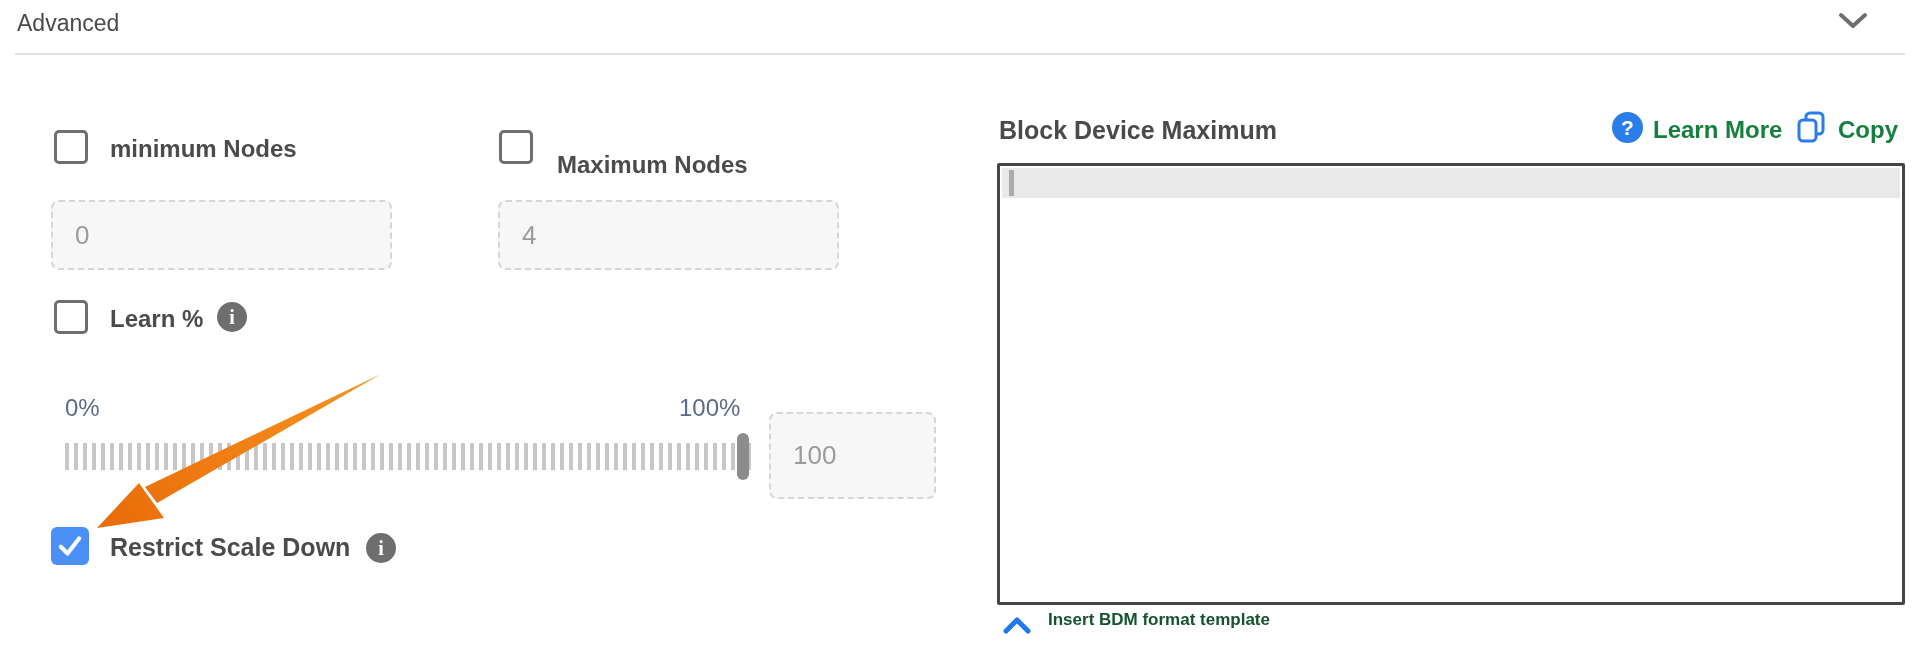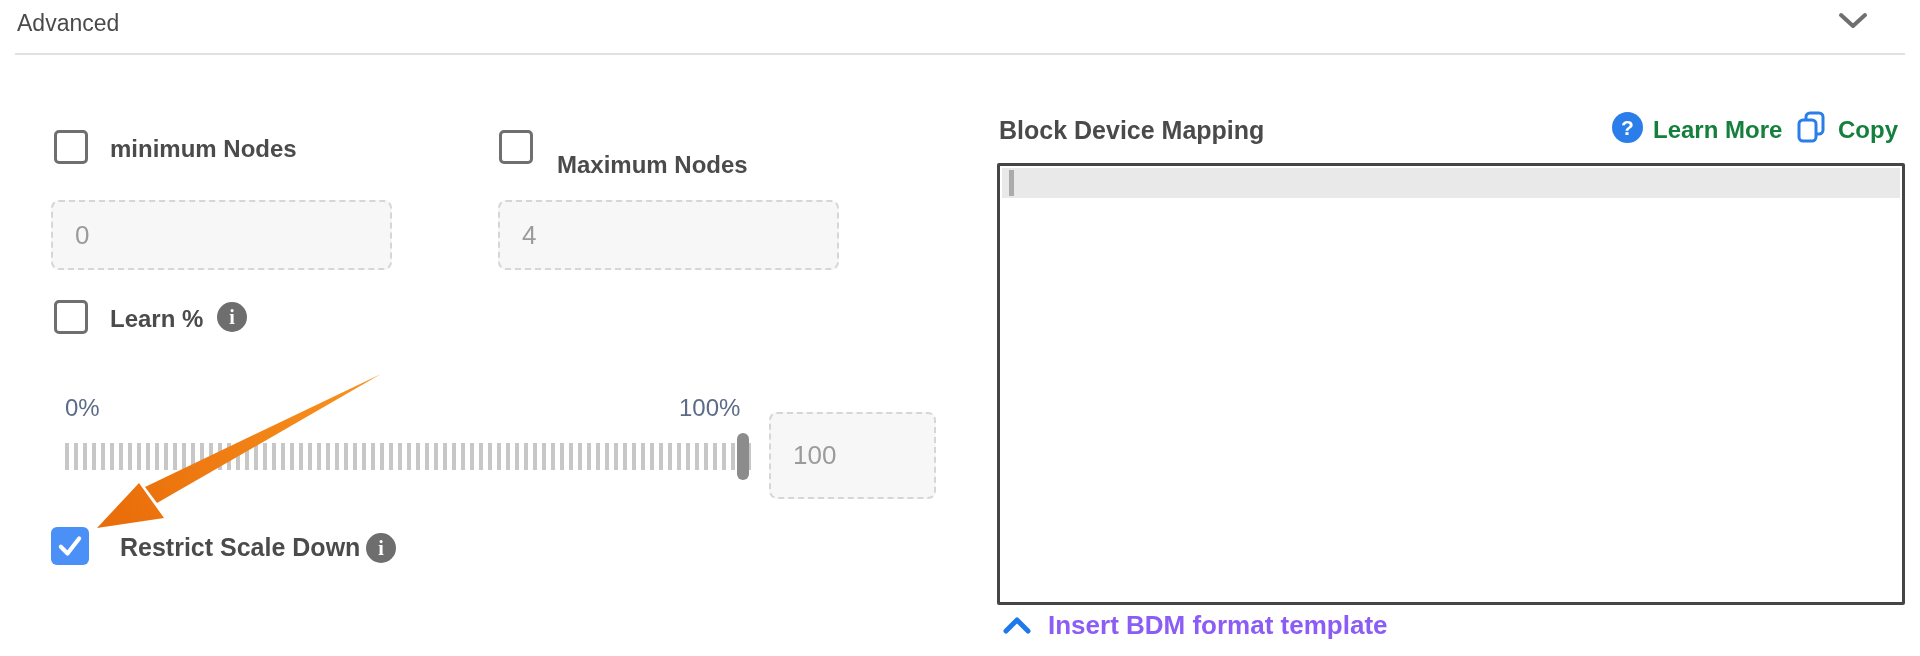--- a/index.html
+++ b/index.html
@@ -61,21 +61,21 @@
     width:31px; height:31px; border-radius:50%; background:#2b7de9; color:#ffffff;
     font-size:21px; font-weight:bold; display:flex; align-items:center; justify-content:center;
     cursor:pointer;
   }
   .editor {
     left:997px; top:163px; width:908px; height:442px;
     border:3px solid #454545; border-radius:2px; background:#ffffff; cursor:text;
   }
   .editor-active-line { position:relative; margin:2px 2px 0 2px; height:30px; background:#e9e9e9; }
   .editor-caret { position:absolute; left:7px; top:2px; width:5px; height:26px; background:#ababab; }
-  .insert-link-text { font-size:26px; font-weight:600; color:#8b5cf6; cursor:pointer; }
+  .insert-link-text { font-size:17px; font-weight:600; color:#14532d; cursor:pointer; }
 
   svg { display:block; }
   .arrow-overlay { left:0; top:0; pointer-events:none; }
 </style>
 </head>
 <body>
 
 <div id="screen">
 
   <div class="abs hdr-title">Advanced</div>
@@ -107,37 +107,37 @@
   </div>
   <input class="abs dashed-input" style="left: 769px; top: 412px; width: 167px; height: 87px;" value="100">
 
   <div class="abs cbx-checked" style="left:51px; top:527px;">
     <span>
       <svg width="30" height="30" viewBox="0 0 36 36">
         <polyline points="7,19 15,27 29,9" fill="none" stroke="#ffffff" stroke-width="5" stroke-linecap="round" stroke-linejoin="round"></polyline>
       </svg>
     </span>
   </div>
-  <div class="abs cbx-label" style="left:120px; top:533px; font-size:25px;">Restrict Scale Down</div>
+  <div class="abs cbx-label" style="left:110px; top:533px; font-size:25px;">Restrict Scale Down</div>
   <div class="abs info-icon" style="left:366px; top:533px;">
     <span>i</span>
   </div>
 
   <svg class="abs arrow-overlay" width="1920" height="656" viewBox="0 0 1920 656">
     <defs>
       <linearGradient id="arrowGrad" gradientUnits="userSpaceOnUse" x1="381" y1="374" x2="110" y2="520">
         <stop offset="0" stop-color="#f9941f"></stop>
         <stop offset="1" stop-color="#e96d0a"></stop>
       </linearGradient>
     </defs>
     <polygon points="381,374 145,487 157,503" fill="url(#arrowGrad)"></polygon>
     <polygon points="97,528 139,483 164,518" fill="url(#arrowGrad)"></polygon>
   </svg>
 
-  <div class="abs bdm-title">Block Device Mapping</div>
+  <div class="abs bdm-title">Block Device Maximum</div>
 
   <div class="abs help-circle" style="left:1612px; top:112px;">
     <span>?</span>
   </div>
   <div class="abs link-text" style="left:1653px; top:116px;">Learn More</div>
 
   <div class="abs" style="left:1796px; top:110px;">
     <svg width="30" height="34" viewBox="0 0 30 34">
       <rect x="10" y="3" width="17" height="21" rx="4" fill="none" stroke="#2b7de9" stroke-width="3"></rect>
       <rect x="3" y="10" width="17" height="21" rx="4" fill="#ffffff" stroke="#2b7de9" stroke-width="3"></rect>

